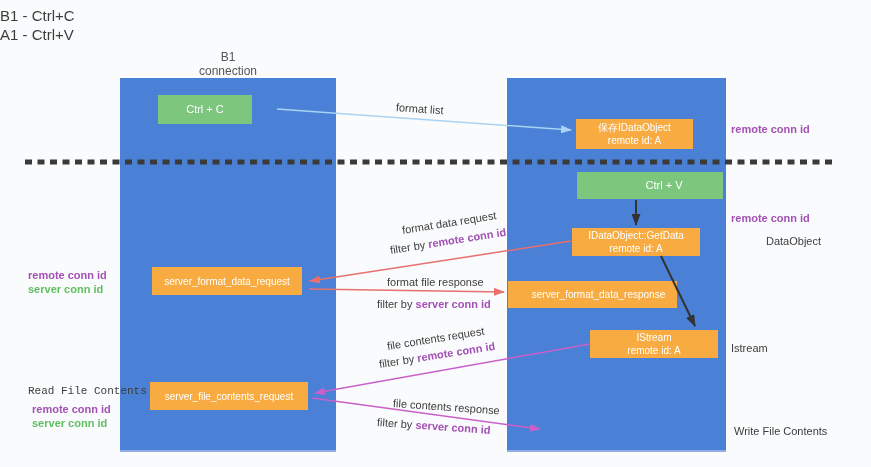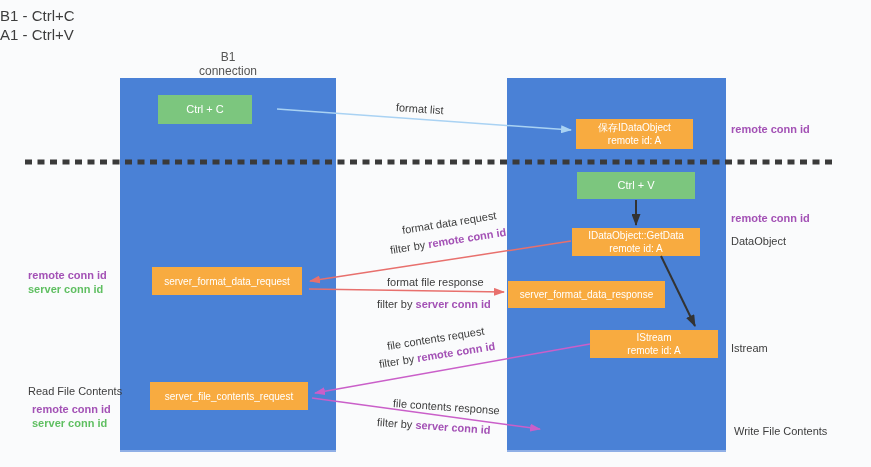--- a/index.html
+++ b/index.html
@@ -99,34 +99,34 @@
 
   <div class="node green" style="left:158px;top:95px;width:94px;height:29px;">
     <div>Ctrl + C</div>
   </div>
 
   <div class="node orange" style="left:576px;top:119px;width:117px;height:30px;">
     <div>保存IDataObject</div>
     <div>remote id: A</div>
   </div>
 
-  <div class="node green" style="left:577px;top:172px;width:118px;height:27px;">
+  <div class="node green" style="left:577px;top:172px;width:118px;height:27px;padding-left:28px;">
     <div>Ctrl + V</div>
   </div>
 
   <div class="node orange" style="left:572px;top:228px;width:128px;height:28px;">
     <div>IDataObject::GetData</div>
     <div>remote id: A</div>
   </div>
 
   <div class="node orange" style="left:152px;top:267px;width:150px;height:28px;">
     <div>server_format_data_request</div>
   </div>
 
-  <div class="node orange" style="left:508px;top:281px;width:157px;height:27px;">
+  <div class="node orange" style="left:508px;top:281px;width:157px;height:27px;padding-left:12px;">
     <div>server_format_data_response</div>
   </div>
 
   <div class="node orange" style="left:590px;top:330px;width:128px;height:28px;">
     <div>IStream</div>
     <div>remote id: A</div>
   </div>
 
   <div class="node orange" style="left:150px;top:382px;width:158px;height:28px;">
     <div>server_file_contents_request</div>
@@ -160,31 +160,31 @@
 
   <div class="flow-label rot-p4" style="left:377px;top:416px;">
     <span>filter by</span>
     <span class="purple">server conn id</span>
   </div>
 
   <div class="side purple" style="left:731px;top:122px;">remote conn id</div>
 
   <div class="side purple" style="left:731px;top:211px;">remote conn id</div>
 
-  <div class="side" style="left:731px;top:234px;">DataObject</div>
+  <div class="side" style="left:766px;top:234px;">DataObject</div>
 
   <div class="side" style="left:731px;top:341px;">Istream</div>
 
   <div class="side" style="left:734px;top:424px;">Write File Contents</div>
 
   <div class="side" style="left:28px;top:268px;">
     <div class="purple">remote conn id</div>
     <div class="greenx">server conn id</div>
   </div>
 
-  <div class="side" style="left:28px;top:384px;">Read File Contents</div>
+  <div class="side" style="left:28px;top:384px;font-family:Liberation Mono, monospace;">Read File Contents</div>
 
   <div class="side" style="left:32px;top:402px;">
     <div class="purple">remote conn id</div>
     <div class="greenx">server conn id</div>
   </div>
 
 </div>
 
 </body></html>

